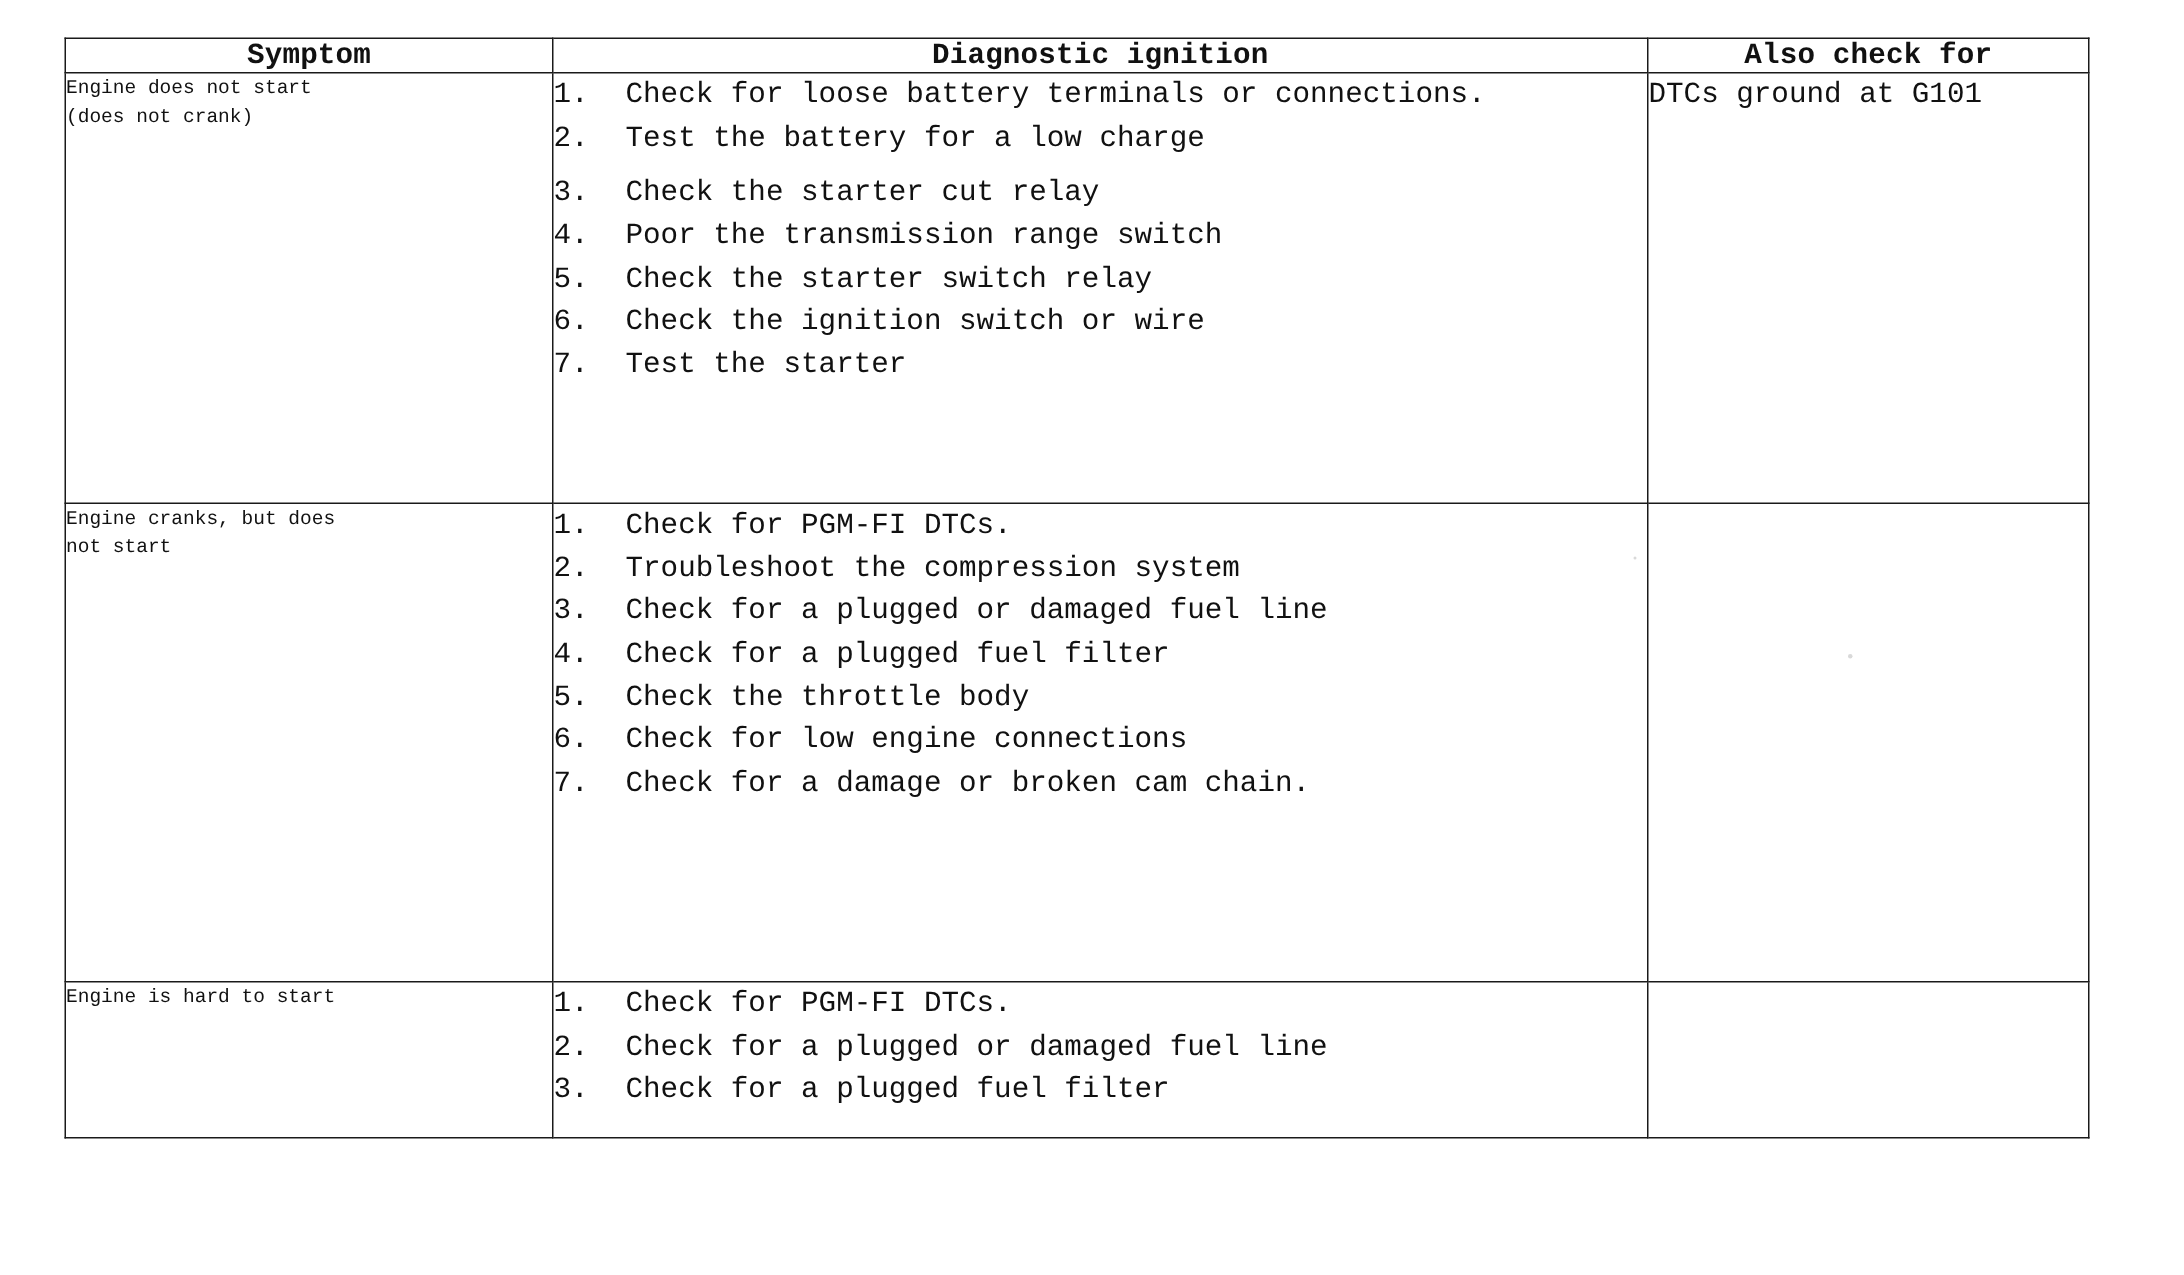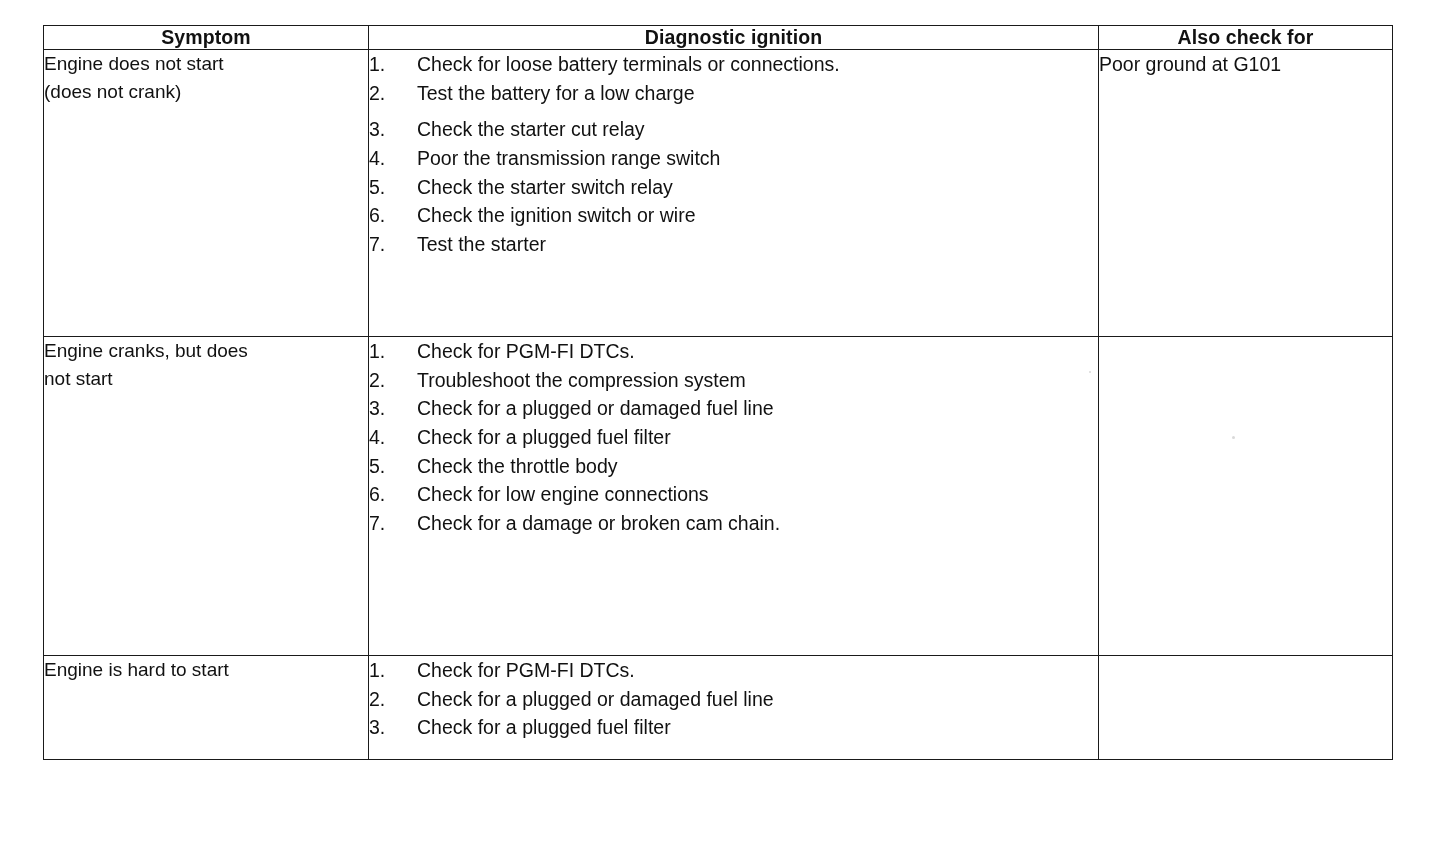--- a/index.html
+++ b/index.html
@@ -12,20 +12,21 @@
     height: 850px;
     font-family: "Liberation Sans", sans-serif;
     color: #111111;
     overflow: hidden;
   }
   .page {
     position: relative;
     width: 1300px;
     height: 850px;
     background: #ffffff;
+    font-family: Liberation Mono, monospace;
   }
   table.dtable {
     position: absolute;
     left: 43px;
     top: 25px;
     width: 1349px;
     border-collapse: collapse;
     table-layout: fixed;
   }
   table.dtable td, table.dtable th {
@@ -39,21 +40,21 @@
 
   thead th {
     text-align: center;
     font-size: 19.5px;
     font-weight: bold;
     letter-spacing: 0.1px;
     padding: 4px 0 6px 0;
     height: 22px;
   }
   .cell-sym {
-    font-size: 19px;
+    font-size: 13px;
     line-height: 1.47;
     padding: 7px 8px 8px 14px;
   }
   .cell-also {
     font-size: 19.5px;
     line-height: 1.47;
     padding: 7px 8px 8px 11px;
   }
   .cell-proc {
     padding: 7px 8px 8px 14px;
@@ -144,21 +145,21 @@
             <li>
                 <span class="num">6.</span>
                 <span class="txt">Check the ignition switch or wire</span>
               </li>
             <li>
                 <span class="num">7.</span>
                 <span class="txt">Test the starter</span>
               </li>
           </ol>
         </td>
-        <td class="cell-also">Poor ground at G101</td>
+        <td class="cell-also">DTCs ground at G101</td>
       </tr>
 
       <tr class="row-2">
         <td class="cell-sym">
           <div>Engine cranks, but does</div>
           <div>not start</div>
         </td>
         <td class="cell-proc">
           <ol class="steps">
             <li>

